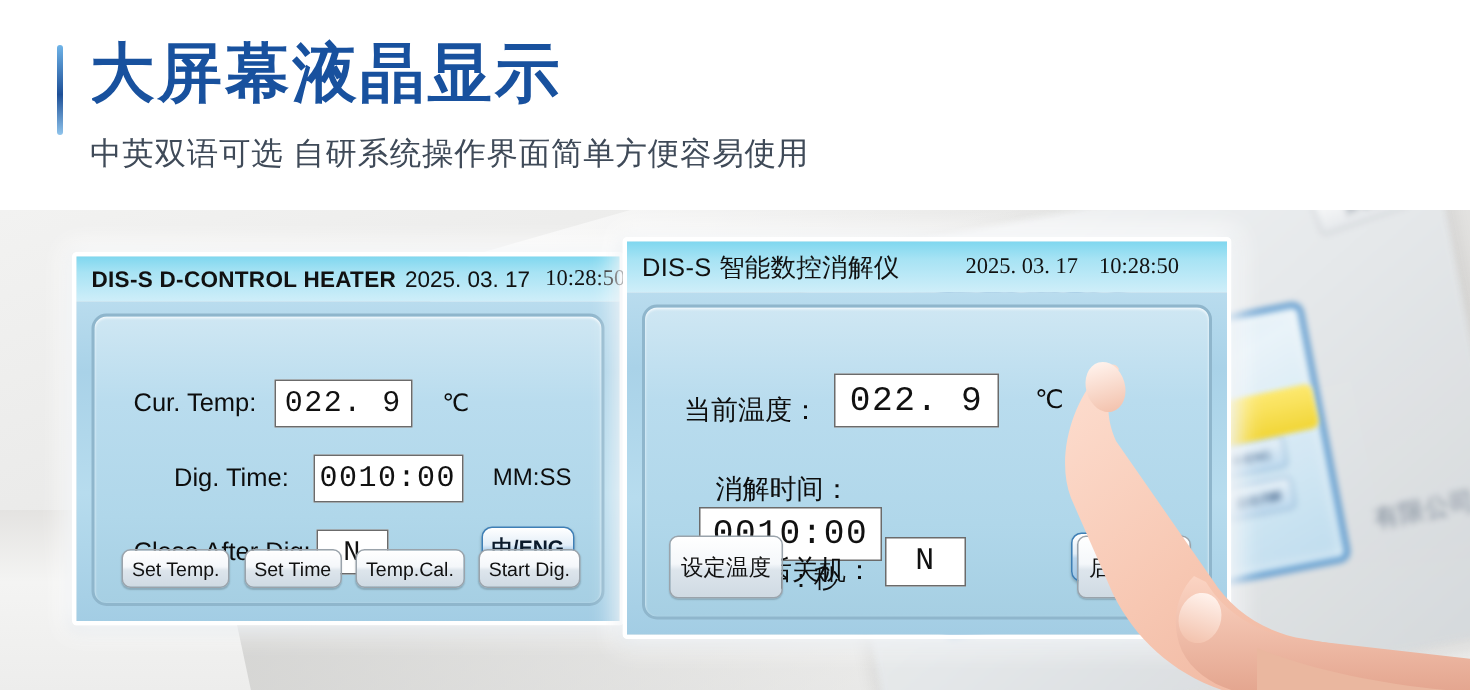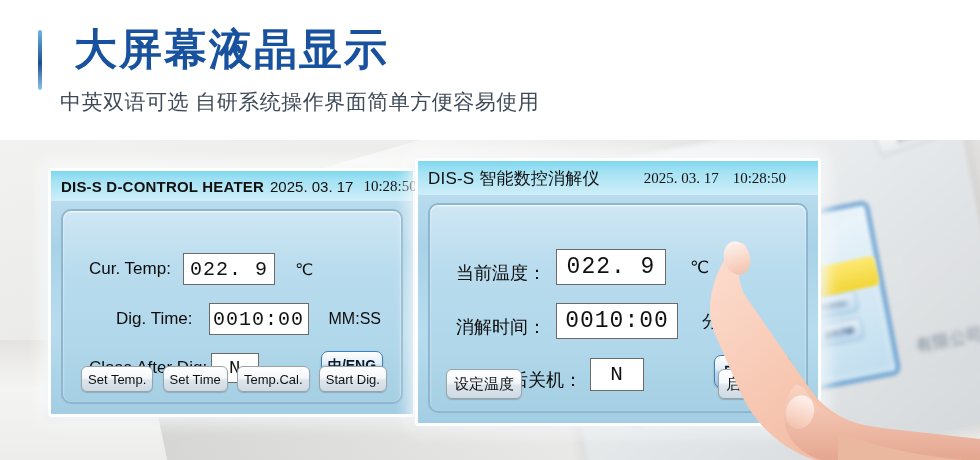--- a/index.html
+++ b/index.html
@@ -7,21 +7,21 @@
     width:980px;height:460px;overflow:hidden;position:relative;
     font-family:"Liberation Sans","DejaVu Sans",sans-serif;
     background:#ffffff;
   }
   .stage{position:absolute;inset:0;width:980px;height:460px;overflow:hidden;}
 
   
   .banner{position:absolute;left:0;top:0;width:980px;height:140px;background:#ffffff;z-index:40;}
   .accent-bar{position:absolute;left:38px;top:30px;width:4px;height:60px;
     background:linear-gradient(180deg,#6fb4e8 0%,#1d4f97 55%,#8fc4ec 100%);border-radius:2px;}
-  .headline{position:absolute;left:74px;top:28px;font-size:43px;font-weight:bold;
+  .headline{position:absolute;left:60px;top:28px;font-size:43px;font-weight:bold;
     letter-spacing:2px;color:#18519e;line-height:1;white-space:nowrap;}
   .subline{position:absolute;left:60px;top:88px;font-size:21px;color:#3f4a58;
     letter-spacing:.5px;white-space:nowrap;}
 
   
   .photo{position:absolute;left:0;top:140px;width:980px;height:320px;overflow:hidden;
     background:linear-gradient(160deg,#f2f2f1 0%,#e9e9e8 38%,#dedddb 62%,#ebeae8 100%);}
   .photo .bench{position:absolute;left:0;bottom:0;width:980px;height:120px;
     background:linear-gradient(180deg,#e4e3e1 0%,#f4f4f3 40%,#ededec 100%);}
   .photo .diag{position:absolute;left:330px;top:-40px;width:520px;height:430px;
@@ -116,32 +116,32 @@
   #panel-en .btn{height:26px;font-size:13px;padding:0 6px;}
 
   
   #panel-cn{left:415px;top:158px;width:400px;height:262px;z-index:25;}
   #panel-cn .titlebar{height:34px;}
   #panel-cn .tb-left{font-size:17px;font-weight:normal;}
   #panel-cn .tb-date{margin-left:44px;font-family:"Liberation Serif",serif;}
   #panel-cn .tb-time{margin-left:14px;font-family:"Liberation Serif",serif;}
   #panel-cn .screen{top:34px;}
   #panel-cn .r1{left:26px;top:44px;}
-  #panel-cn .r2{left:26px;top:98px;}
+  #panel-cn .r2{left:26px;top:98px;flex-direction:column;}
   #panel-cn .r3{left:26px;top:152px;}
   #panel-cn .lbl{font-size:18px;margin-top:11px;}
   #panel-cn .field{height:36px;font-size:23px;}
   #panel-cn .f-temp{width:110px;margin-left:10px;}
   #panel-cn .f-time{width:122px;margin-left:10px;}
   #panel-cn .f-close{width:54px;height:33px;margin-left:8px;font-size:21px;}
   #panel-cn .unit{font-size:17px;margin-left:24px;}
   #panel-cn .btn-lang{position:absolute;right:16px;top:150px;width:76px;height:33px;font-size:16px;}
   #panel-cn .btnrow{position:absolute;left:16px;right:12px;bottom:12px;display:flex;
     justify-content:space-between;}
-  #panel-cn .btn{height:30px;font-size:15px;padding:0 7px;}
+  #panel-cn .btn{height:42px;font-size:15px;padding:0 7px;}
 
   
   .hand{position:absolute;left:688px;top:236px;width:300px;height:230px;z-index:30;
     pointer-events:none;}
   .hand svg{display:block;}
 </style>
 </head>
 <body>
 
 <div class="stage">

